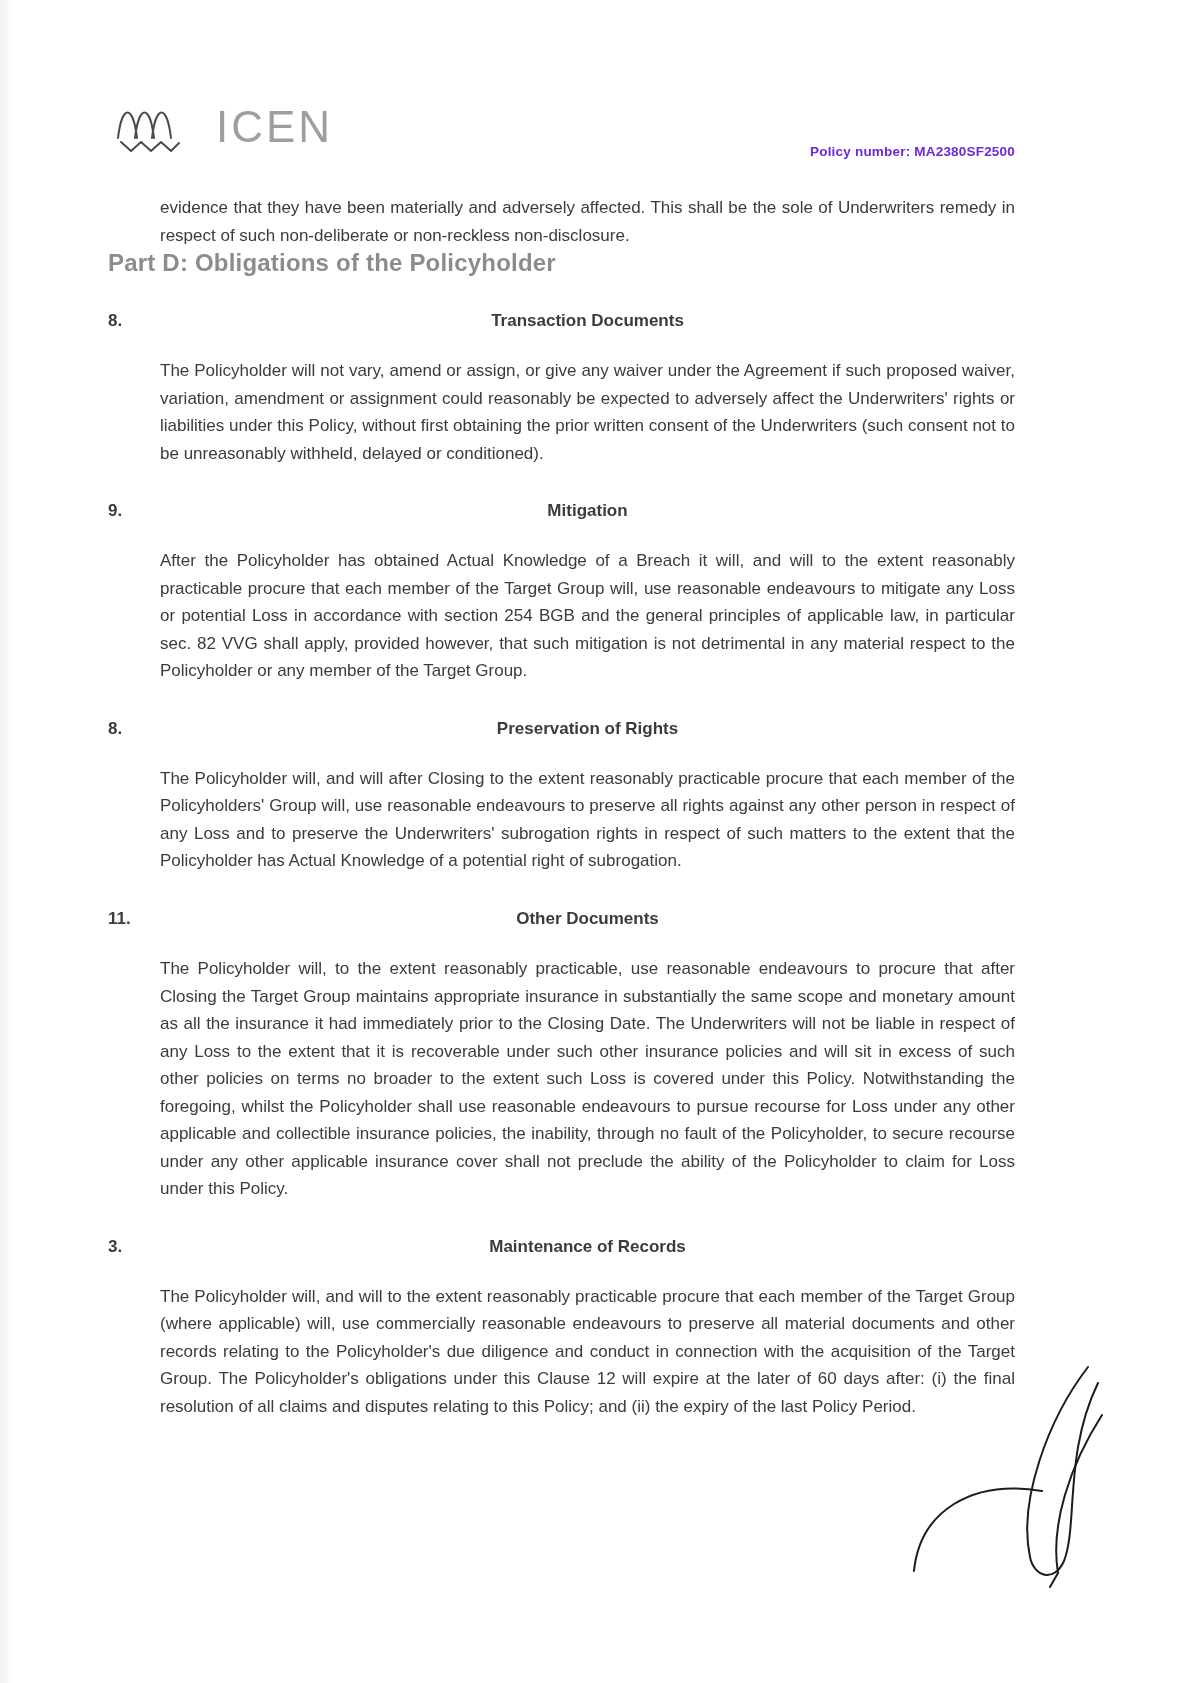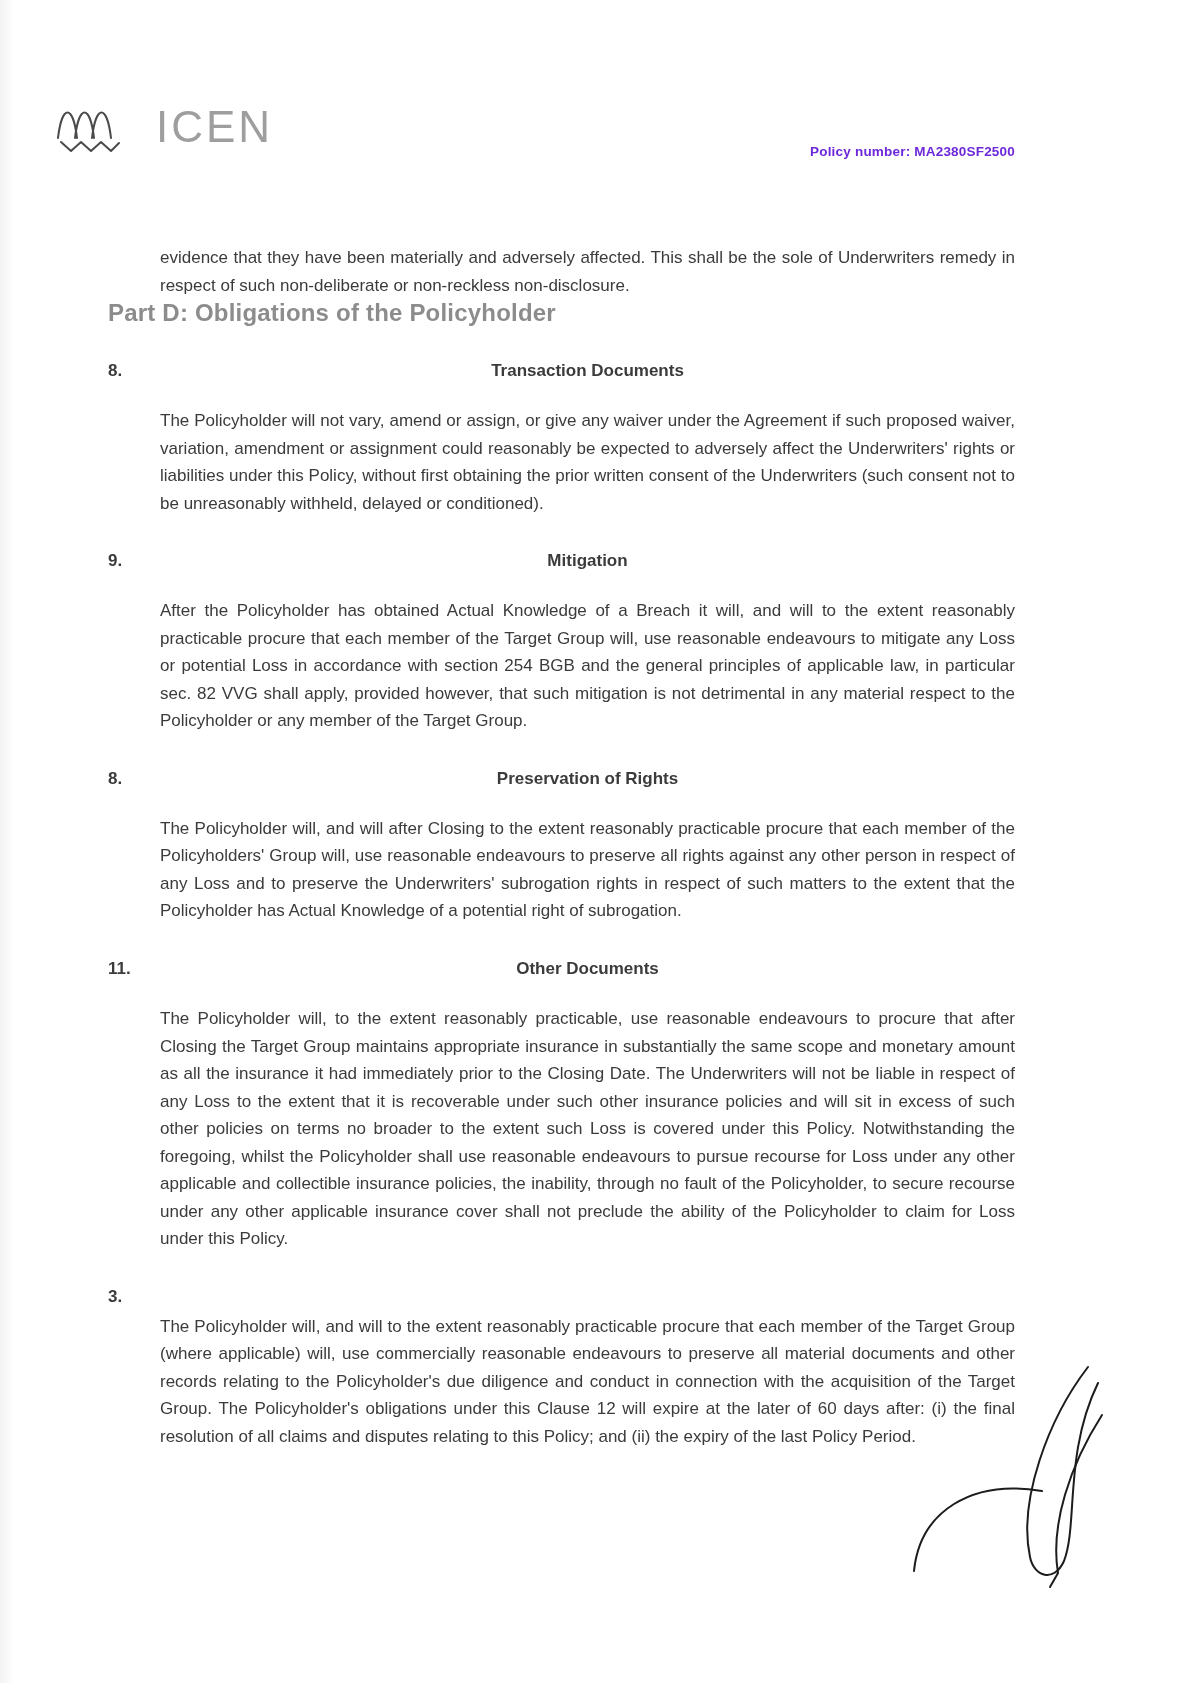--- a/index.html
+++ b/index.html
@@ -23,21 +23,21 @@
     content: "";
     position: absolute;
     left: 0; top: 1100;
     width: 14px; height: 100%;
     background: linear-gradient(to right, rgba(0,0,0,0.05), rgba(0,0,0,0));
     pointer-events: none;
   }
 
   .header {
     position: relative;
-    padding: 98px 0 0 48px;
+    padding: 98px 0 0 108px;
     height: 70px;
   }
   .logo {
     display: flex;
     align-items: center;
     gap: 12px;
   }
   .logo-icon svg { display: block; }
   .logo-text {
     font-size: 44px;
@@ -56,21 +56,21 @@
     letter-spacing: 0.2px;
   }
 
   .content {
     margin-left: 108px;
     width: 907px;
   }
   p, h2, h3 { margin: 0; }
 
   .intro {
-    margin-top: 76px;
+    margin-top: 26px;
     margin-left: 52px;
     width: 855px;
     font-size: 17px;
     line-height: 1.62;
     text-align: justify;
   }
 
   .part-heading {
     font-size: 24px;
     font-weight: bold;
@@ -158,20 +158,21 @@
     </section>
 
     <section class="clause">
       <span class="clause-number">11.</span>
       <h3 class="clause-title">Other Documents</h3>
       <p class="clause-body">The Policyholder will, to the extent reasonably practicable, use reasonable endeavours to procure that after Closing the Target Group maintains appropriate insurance in substantially the same scope and monetary amount as all the insurance it had immediately prior to the Closing Date. The Underwriters will not be liable in respect of any Loss to the extent that it is recoverable under such other insurance policies and will sit in excess of such other policies on terms no broader to the extent such Loss is covered under this Policy. Notwithstanding the foregoing, whilst the Policyholder shall use reasonable endeavours to pursue recourse for Loss under any other applicable and collectible insurance policies, the inability, through no fault of the Policyholder, to secure recourse under any other applicable insurance cover shall not preclude the ability of the Policyholder to claim for Loss under this Policy.</p>
     </section>
 
     <section class="clause">
       <span class="clause-number">3.</span>
+      <h3 class="clause-title">Maintenance of Records</h3>
       <p class="clause-body">The Policyholder will, and will to the extent reasonably practicable procure that each member of the Target Group (where applicable) will, use commercially reasonable endeavours to preserve all material documents and other records relating to the Policyholder's due diligence and conduct in connection with the acquisition of the Target Group. The Policyholder's obligations under this Clause 12 will expire at the later of 60 days after: (i) the final resolution of all claims and disputes relating to this Policy; and (ii) the expiry of the last Policy Period.</p>
     </section>
 
   </div>
 
   <div class="signature">
     <svg viewBox="0 0 210 230" fill="none" xmlns="http://www.w3.org/2000/svg">
       <path d="M12 210 C 18 150, 70 118, 140 130" stroke="#1c1c1c" stroke-width="2" fill="none" stroke-linecap="round"></path>
       <path d="M186 6 C 146 58, 116 140, 128 196 C 132 216, 152 222, 162 200 C 176 164, 162 92, 196 22" stroke="#1c1c1c" stroke-width="2" fill="none" stroke-linecap="round"></path>
       <path d="M200 54 C 168 104, 148 164, 156 212 L 148 226" stroke="#1c1c1c" stroke-width="2" fill="none" stroke-linecap="round"></path>

